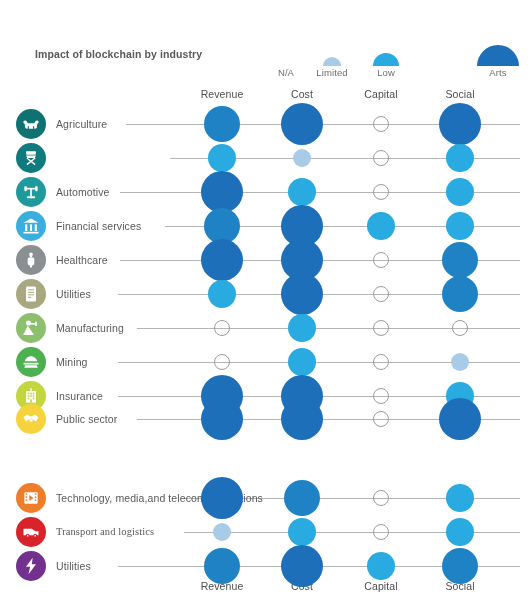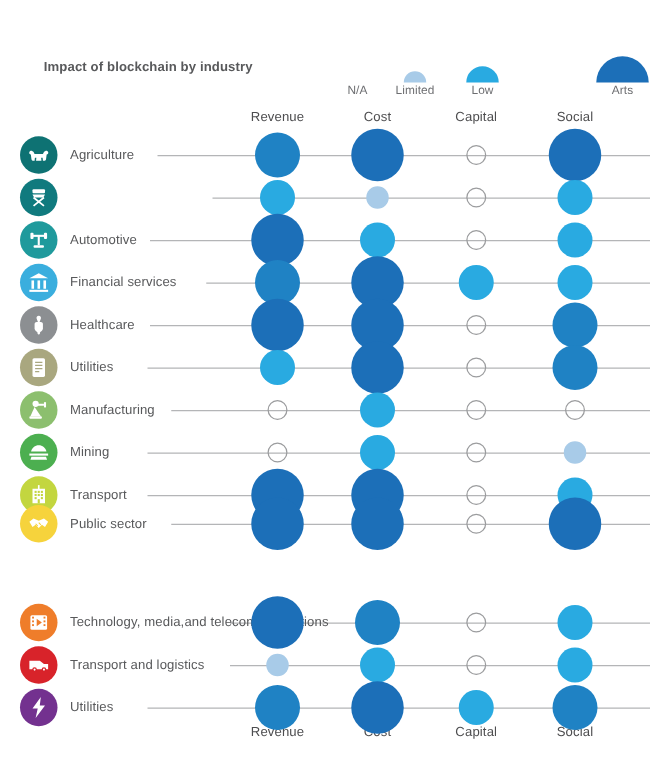--- a/index.html
+++ b/index.html
@@ -259,21 +259,21 @@
               <rect x="11" y="11" width="2" height="2"></rect>
               <rect x="14" y="11" width="2" height="2"></rect>
               <rect x="8" y="14" width="2" height="2"></rect>
               <rect x="14" y="14" width="2" height="2"></rect>
               <rect x="11" y="16" width="2" height="4"></rect>
             </g>
             <rect fill="#ffffff" x="11.2" y="2.5" width="1.6" height="4"></rect>
           </svg>
         </div>
         <div class="lblmask" style="left: 52px; width: 56.8px;"></div>
-        <div class="rowlabel">Transport</div>
+        <div class="rowlabel">Insurance</div>
         <div class="bub" title="Property · Revenue: High" style="width: 42px; height: 42px; left: 222px; background: rgb(28, 111, 184);"></div>
         <div class="bub" title="Property · Cost: High" style="width: 42px; height: 42px; left: 302px; background: rgb(28, 111, 184);"></div>
         <div class="bub na" title="Property · Capital: N/A" style="width: 16px; height: 16px; left: 381px;"></div>
         <div class="bub" title="Property · Social: Low" style="width: 28px; height: 28px; left: 460px; background: rgb(41, 170, 225);"></div>
       </div>
       <div class="row" style="top: 314px;">
         <div class="rowline"></div>
         <div class="ic" style="background: rgb(246, 211, 60);">
           <svg width="20" height="20" viewBox="0 0 24 24">
             <path fill="#ffffff" d="M3 10l4-3 5 2 5-2 4 3-3 5-3-2-3 3-3-3-3 2z"></path>
@@ -306,21 +306,21 @@
         <div class="lblmask" style="left: 52px; width: 132px;"></div>
         <div class="rowlabel two">
           <div>Technology, media,</div>
           <div>and telecommunications</div>
         </div>
         <div class="bub" title="Technology, media, and telecommunications · Revenue: High" style="width: 42px; height: 42px; left: 222px; background: rgb(28, 111, 184);"></div>
         <div class="bub" title="Technology, media, and telecommunications · Cost: Medium" style="width: 36px; height: 36px; left: 302px; background: rgb(31, 130, 196);"></div>
         <div class="bub na" title="Technology, media, and telecommunications · Capital: N/A" style="width: 16px; height: 16px; left: 381px;"></div>
         <div class="bub" title="Technology, media, and telecommunications · Social: Low" style="width: 28px; height: 28px; left: 460px; background: rgb(41, 170, 225);"></div>
       </div>
-      <div class="row" style="top: 427px;">
+      <div class="row" style="top: 427px; font-family: Liberation Serif, serif;">
         <div class="rowline"></div>
         <div class="ic" style="background: rgb(216, 35, 42);">
           <svg width="20" height="20" viewBox="0 0 24 24">
             <path fill="#ffffff" d="M3 8h10l4 3h4v5H3z"></path>
             <circle fill="#d8232a" cx="8" cy="16.4" r="2.2"></circle>
             <circle fill="#d8232a" cx="17" cy="16.4" r="2.2"></circle>
             <circle fill="#ffffff" cx="8" cy="16.4" r="1"></circle>
             <circle fill="#ffffff" cx="17" cy="16.4" r="1"></circle>
           </svg>
         </div>

